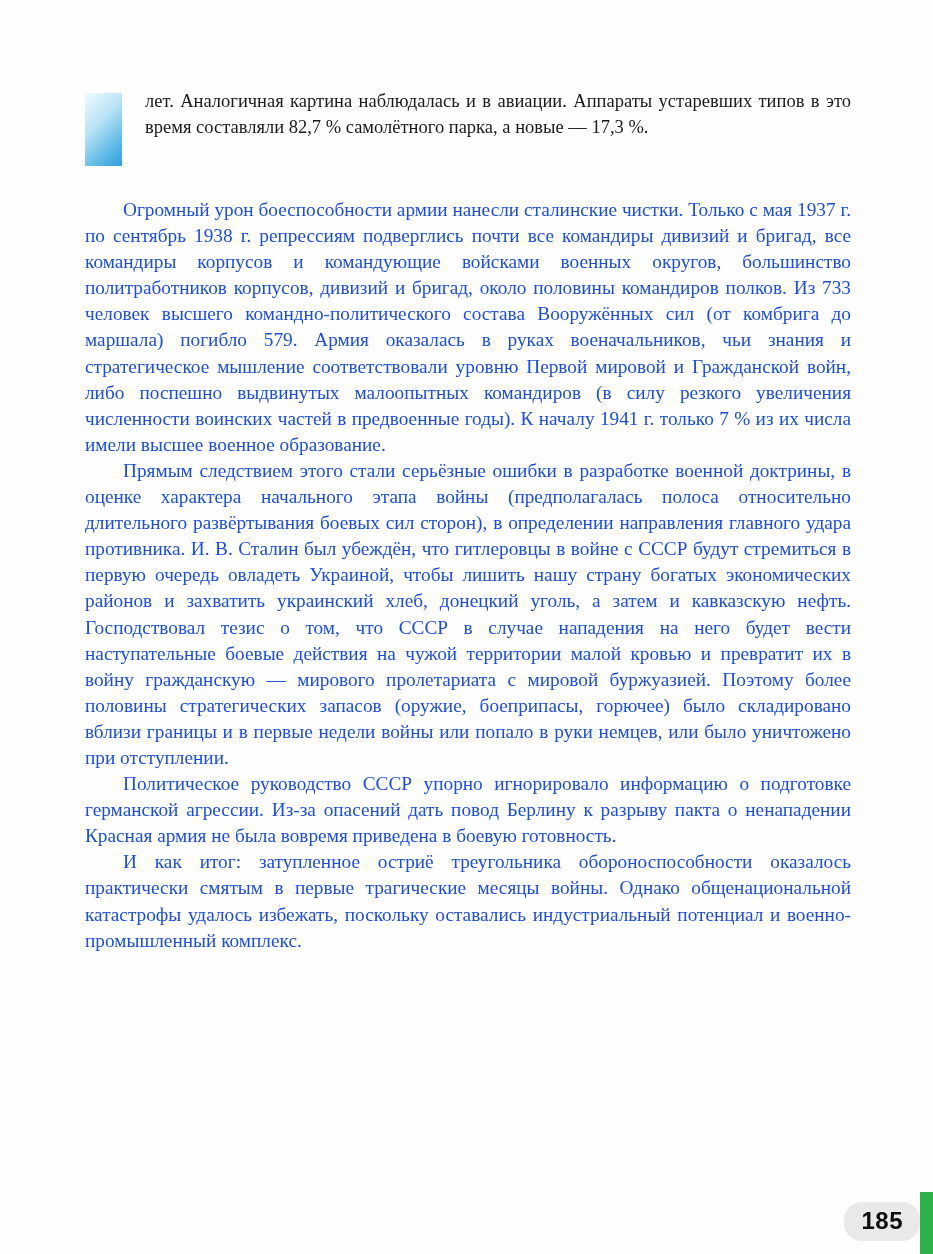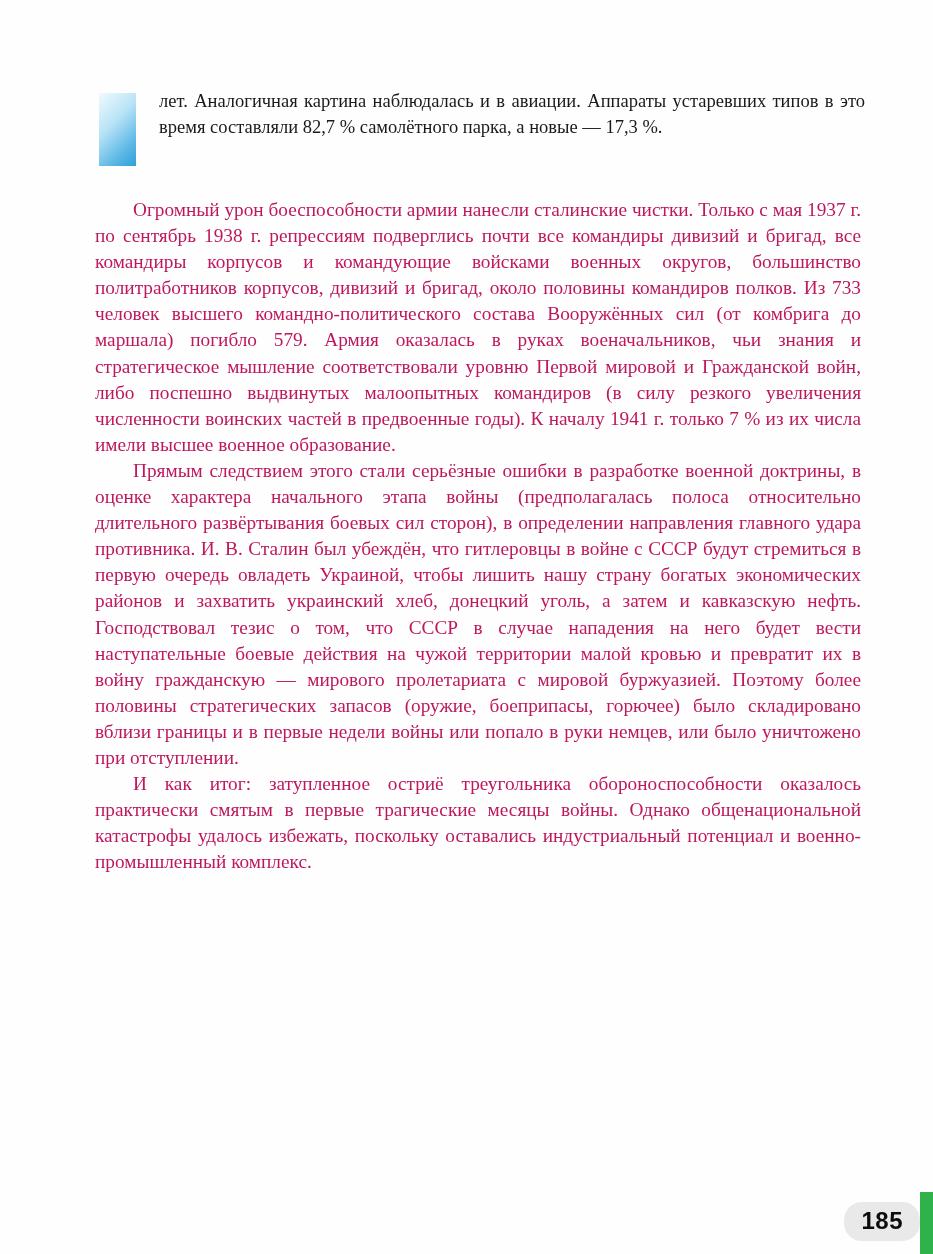--- a/index.html
+++ b/index.html
@@ -20,21 +20,20 @@
     inset: 0;
     background: #fefefe;
   }
 
   
   .intro-note {
     position: absolute;
     top: 88px;
     left: 85px;
     width: 766px;
-    margin-left: 14px;
   }
   .note-marker {
     position: absolute;
     left: 0;
     top: 5px;
     width: 37px;
     height: 73px;
     background: linear-gradient(135deg, #f0fafe 0%, #b8e3f6 40%, #5fb9e6 75%, #2f9fd9 100%);
   }
   .note-text {
@@ -43,27 +42,27 @@
     line-height: 26px;
     text-align: justify;
     text-justify: inter-word;
     color: #1a1a1a;
   }
 
   
   .body-text {
     position: absolute;
     top: 197px;
-    left: 95px;
+    left: 85px;
     width: 766px;
     font-size: 19.3px;
     line-height: 26.1px;
     text-align: justify;
     text-justify: inter-word;
-    color: #be185d;
+    color: #1d4ed8;
     hyphens: auto;
     -webkit-hyphens: auto;
   }
   .body-text p {
     margin: 0;
     text-indent: 38px;
   }
 
   
   .green-edge-bar {
@@ -96,20 +95,21 @@
 <div class="page">
 
   <div class="intro-note">
     <span class="note-marker"></span>
     <div class="note-text">лет. Аналогичная картина наблюдалась и в авиации. Аппараты устаревших типов в это время составляли 82,7 % самолётного парка, а новые — 17,3 %.</div>
   </div>
 
   <div class="body-text">
     <p>Огромный урон боеспособности армии нанесли сталинские чистки. Только с мая 1937 г. по сентябрь 1938 г. репрессиям подверглись почти все командиры дивизий и бригад, все командиры корпусов и командующие войсками военных округов, большинство политработников корпусов, дивизий и бригад, около половины командиров полков. Из 733 человек высшего командно-политического состава Вооружённых сил (от комбрига до маршала) погибло 579. Армия оказалась в руках военачальников, чьи знания и стратегическое мышление соответствовали уровню Первой мировой и Гражданской войн, либо поспешно выдвинутых малоопытных командиров (в силу резкого увеличения численности воинских частей в предвоенные годы). К началу 1941 г. только 7 % из их числа имели высшее военное образование.</p>
     <p>Прямым следствием этого стали серьёзные ошибки в разработке военной доктрины, в оценке характера начального этапа войны (предполагалась полоса относительно длительного развёртывания боевых сил сторон), в определении направления главного удара противника. И. В. Сталин был убеждён, что гитлеровцы в войне с СССР будут стремиться в первую очередь овладеть Украиной, чтобы лишить нашу страну богатых экономических районов и захватить украинский хлеб, донецкий уголь, а затем и кавказскую нефть. Господствовал тезис о том, что СССР в случае нападения на него будет вести наступательные боевые действия на чужой территории малой кровью и превратит их в войну гражданскую — мирового пролетариата с мировой буржуазией. Поэтому более половины стратегических запасов (оружие, боеприпасы, горючее) было складировано вблизи границы и в первые недели войны или попало в руки немцев, или было уничтожено при отступлении.</p>
+    <p>Политическое руководство СССР упорно игнорировало информацию о подготовке германской агрессии. Из-за опасений дать повод Берлину к разрыву пакта о ненападении Красная армия не была вовремя приведена в боевую готовность.</p>
     <p>И как итог: затупленное остриё треугольника обороноспособности оказалось практически смятым в первые трагические месяцы войны. Однако общенациональной катастрофы удалось избежать, поскольку оставались индустриальный потенциал и военно-промышленный комплекс.</p>
   </div>
 
   <div class="green-edge-bar"></div>
   <div class="page-number-box">
     <span class="page-number">185</span>
   </div>
 
 </div>
 

